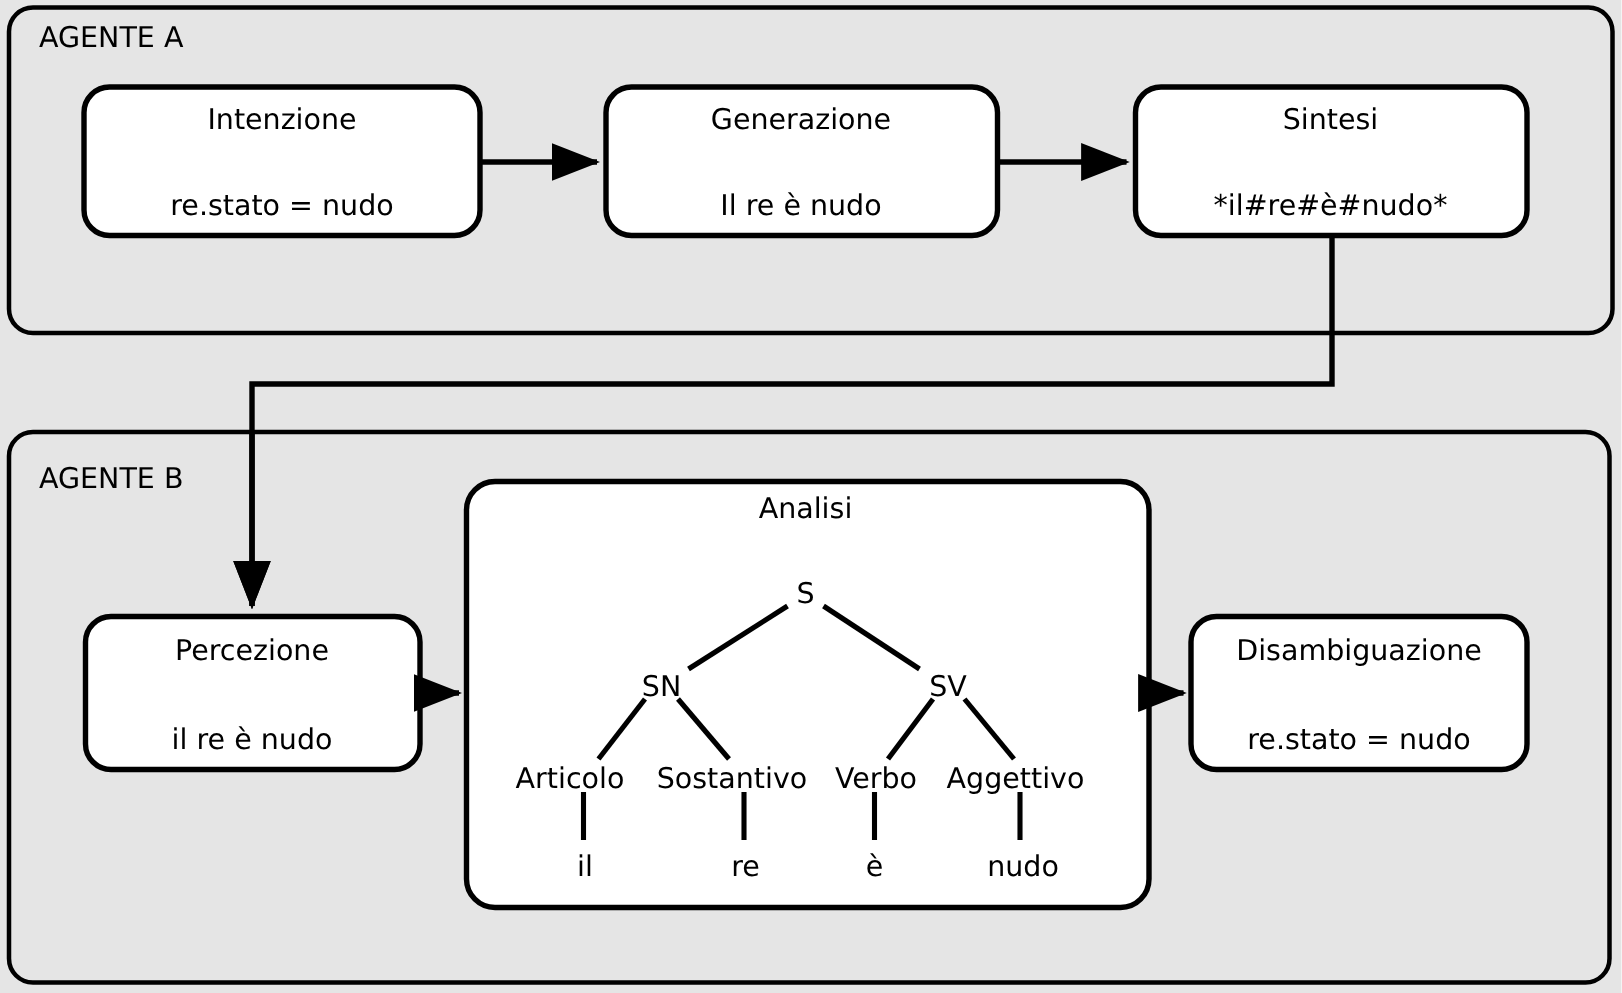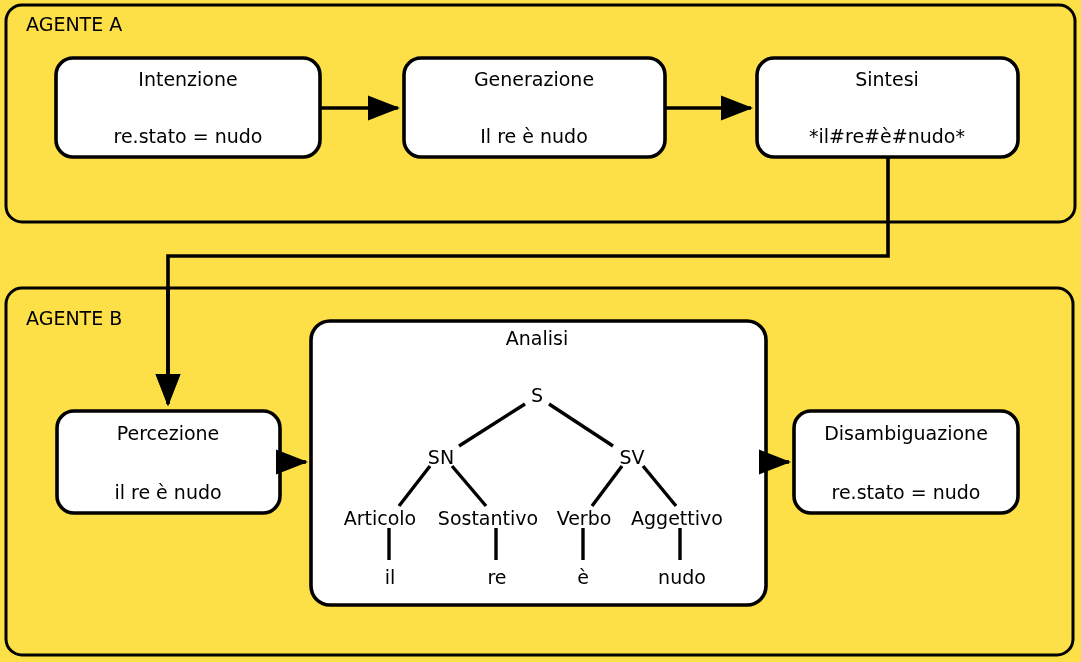--- a/index.html
+++ b/index.html
@@ -7,21 +7,21 @@
     padding: 0;
     background: #ffffff;
   }
   body {
     font-family: "DejaVu Sans", sans-serif;
   }
   #diagram-root {
     position: relative;
     width: 1081px;
     height: 662px;
-    background: #fde047;
+    background: #e5e5e5;
     overflow: hidden;
   }
   svg.diagram {
     display: block;
     width: 1081px;
     height: 662px;
   }
   .container-rect {
     fill: none;
     stroke: #000000;

